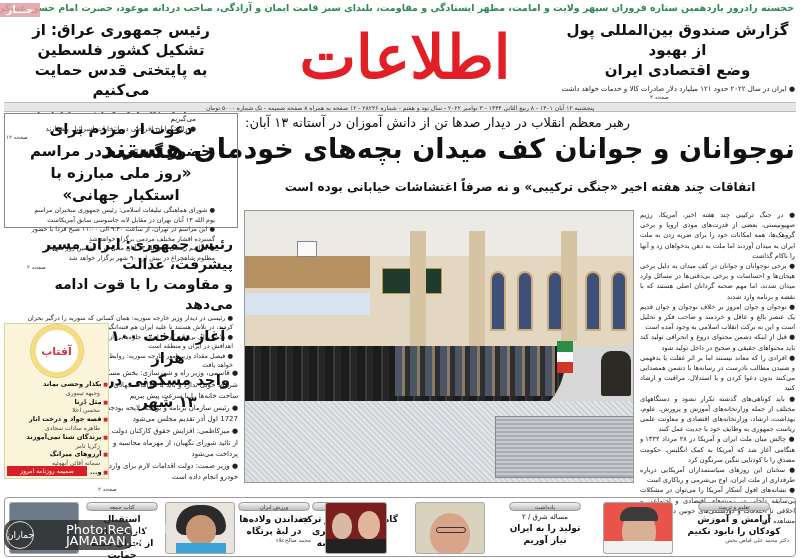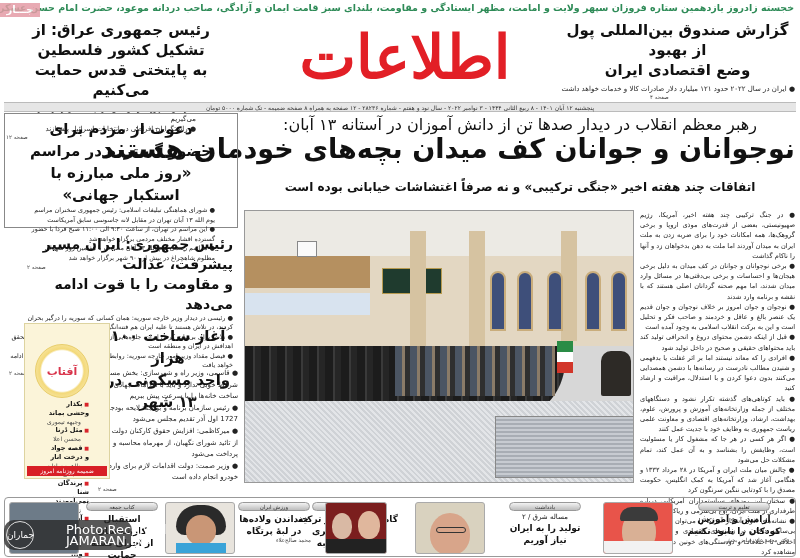--- a/index.html
+++ b/index.html
@@ -19,21 +19,21 @@
   .bullets { font-size: 7px; line-height: 10px; color: #222; }
   .page-ref { font-size: 5.5px; color: #444; }
 
   .left-top { left: 6px; top: 20px; width: 230px; }
   .right-top { left: 560px; top: 20px; width: 235px; }
 
   
   .date-bar { left: 4px; top: 102px; width: 792px; height: 10px; background: #e6e6e6; font-size: 6px; line-height: 10px; text-align: center; color: #333; border-top: 1px solid #bbb; border-bottom: 1px solid #bbb; }
 
   
-  .kicker { left: 245px; top: 115px; width: 550px; font-size: 16px; text-align: center; }
+  .kicker { left: 245px; top: 115px; width: 550px; font-size: 13px; text-align: left; }
   .main-head { left: 245px; top: 130px; width: 550px; font-size: 27px; font-weight: 900; text-align: center; letter-spacing: -0.5px; white-space: nowrap; line-height: 38px; }
   .sub-head { left: 245px; top: 180px; width: 550px; font-size: 12px; font-weight: bold; text-align: center; }
 
   
   .main-photo { left: 244px; top: 210px; width: 390px; height: 273px; border: 1px solid #999; overflow: hidden; background: #d7d7d7; }
   .ph-ceiling { position: absolute; left: 0; top: 0; width: 100%; height: 45px; background: #eceae4; }
   .ph-wall { position: absolute; left: 0; top: 45px; width: 100%; height: 90px; background: #e3d7c2; }
   .ph-wood { position: absolute; left: 0; top: 45px; width: 125px; height: 32px; background: #b59060; }
   .ph-banner { position: absolute; left: 0; top: 82px; width: 125px; height: 22px; background: #d8e3ef; }
   .ph-plaque { position: absolute; left: 137px; top: 57px; width: 60px; height: 26px; background: #1f3b2e; border: 1px solid #b79a4f; }
@@ -54,21 +54,21 @@
   .box-dawat { left: 4px; top: 113px; width: 234px; height: 115px; border: 1px solid #888; padding: 4px 22px; }
   .box-dawat .h1 { font-size: 15px; font-weight: bold; text-align: center; line-height: 22px; }
   .box-dawat .h2 { font-size: 15px; font-weight: bold; text-align: center; line-height: 22px; }
 
   .box-raisi { left: 4px; top: 232px; width: 234px; height: 92px; padding: 2px 5px; }
   .box-raisi .h1 { font-size: 14px; font-weight: bold; text-align: right; line-height: 20px; }
 
   .housing-head { left: 98px; top: 325px; width: 140px; font-size: 15px; text-align: center; line-height: 22px; font-weight: bold; }
   .housing-body { left: 98px; top: 368px; width: 140px; font-size: 7px; line-height: 11.6px; color: #222; }
 
-  .supplement { left: 4px; top: 323px; width: 86px; height: 156px; background: #fbf4d9; border: 1px solid #ddd3a0; padding: 20px; margin-left: 20px; }
+  .supplement { left: 4px; top: 323px; width: 105px; height: 156px; background: #fbf4d9; border: 1px solid #ddd3a0; padding: 0; }
   .supp-logo { width: 54px; height: 54px; margin: 0 auto 2px; border-radius: 50%; background: radial-gradient(circle, #fff 55%, #f3d97a 60%, #fff7d8 100%); border: 1px solid #e8cd6a; display: flex; align-items: center; justify-content: center; color: #d9344b; font-weight: bold; font-size: 11px; }
   .supp-item { font-size: 6.6px; line-height: 8.8px; font-weight: bold; }
   .supp-item::before { content: "■ "; color: #d9242b; font-size: 5px; }
   .supp-sub { font-size: 6px; line-height: 8.8px; color: #444; padding-right: 8px; }
   .supp-footer { position: absolute; left: 2px; bottom: 2px; width: 80px; height: 10px; background: #d81f26; color: #fff; font-size: 6px; text-align: center; line-height: 10px; }
 
   
   .bottom-strip { left: 4px; top: 497px; width: 792px; height: 60px; border: 1px solid #999; border-radius: 4px; }
   .b-item { position: absolute; top: 4px; height: 52px; }
   .b-tag { display: block; margin: 0 auto 2px; width: 72px; height: 9px; border-radius: 5px; background: linear-gradient(#f3f3f3, #bdbdbd); border: 1px solid #999; font-size: 5.6px; line-height: 8px; text-align: center; color: #333; }
@@ -137,21 +137,20 @@
   <div class="ph-leader"></div>
 </div>
 
 <div class="abs right-col">
   <div>● در جنگ ترکیبی چند هفته اخیر، آمریکا، رژیم صهیونیستی، بعضی از قدرت‌های موذی اروپا و برخی گروهک‌ها، همه امکانات خود را برای ضربه زدن به ملت ایران به میدان آوردند اما ملت به دهن بدخواهان زد و آنها را ناکام گذاشت</div>
   <div>● برخی نوجوانان و جوانان در کف میدان به دلیل برخی هیجان‌ها و احساسات و برخی بی‌دقتی‌ها در مسائل وارد میدان شدند، اما مهم صحنه گردانان اصلی هستند که با نقشه و برنامه وارد شدند</div>
   <div>● نوجوان و جوان امروز بر خلاف نوجوان و جوان قدیم یک عنصر بالغ و عاقل و خردمند و صاحب فکر و تحلیل است و این به برکت انقلاب اسلامی به وجود آمده است</div>
   <div>● قبل از اینکه دشمن محتوای دروغ و انحرافی تولید کند باید محتواهای حقیقی و صحیح در داخل تولید شود</div>
   <div>● افرادی را که معاند نیستند اما بر اثر غفلت یا بدفهمی و شنیدن مطالب نادرست در رسانه‌ها با دشمن همصدایی می‌کنند بدون دعوا کردن و با استدلال، مراقبت و ارشاد کنید</div>
   <div>● باید کوتاهی‌های گذشته تکرار نشود و دستگاههای مختلف از جمله وزارتخانه‌های آموزش و پرورش، علوم، بهداشت، ارشاد، وزارتخانه‌های اقتصادی و معاونت علمی ریاست جمهوری به وظایف خود با جدیت عمل کنند</div>
-  <div>● اگر هر کسی در هر جا که مشغول کار یا مسئولیت است، وظایفش را بشناسد و به آن عمل کند، تمام مشکلات حل می‌شود</div>
   <div>● چالش میان ملت ایران و آمریکا در ۲۸ مرداد ۱۳۳۲ و هنگامی آغاز شد که آمریکا به کمک انگلیس، حکومت مصدق را با کودتایی ننگین سرنگون کرد</div>
   <div>● سخنان این روزهای سیاستمداران آمریکایی درباره طرفداری از ملت ایران، اوج بی‌شرمی و ریاکاری است</div>
   <div>● نشانه‌های افول آشکار آمریکا را می‌توان در مشکلات بی‌سابقه داخلی در زمینه‌های اقتصادی و اجتماعی و اخلاقی تا اختلافات و دودستگی‌های خونین داخلی آمریکا مشاهده کرد</div>
   <div class="page-ref" style="text-align:left;">صفحه ۲</div>
 </div>
 
 <div class="abs box-dawat">
   <div class="h1">دعوت از مردم برای حضور گسترده در مراسم</div>
   <div class="h2">«روز ملی مبارزه با استکبار جهانی»</div>
   <div class="bullets" style="font-size:6.4px;line-height:9.6px;">

